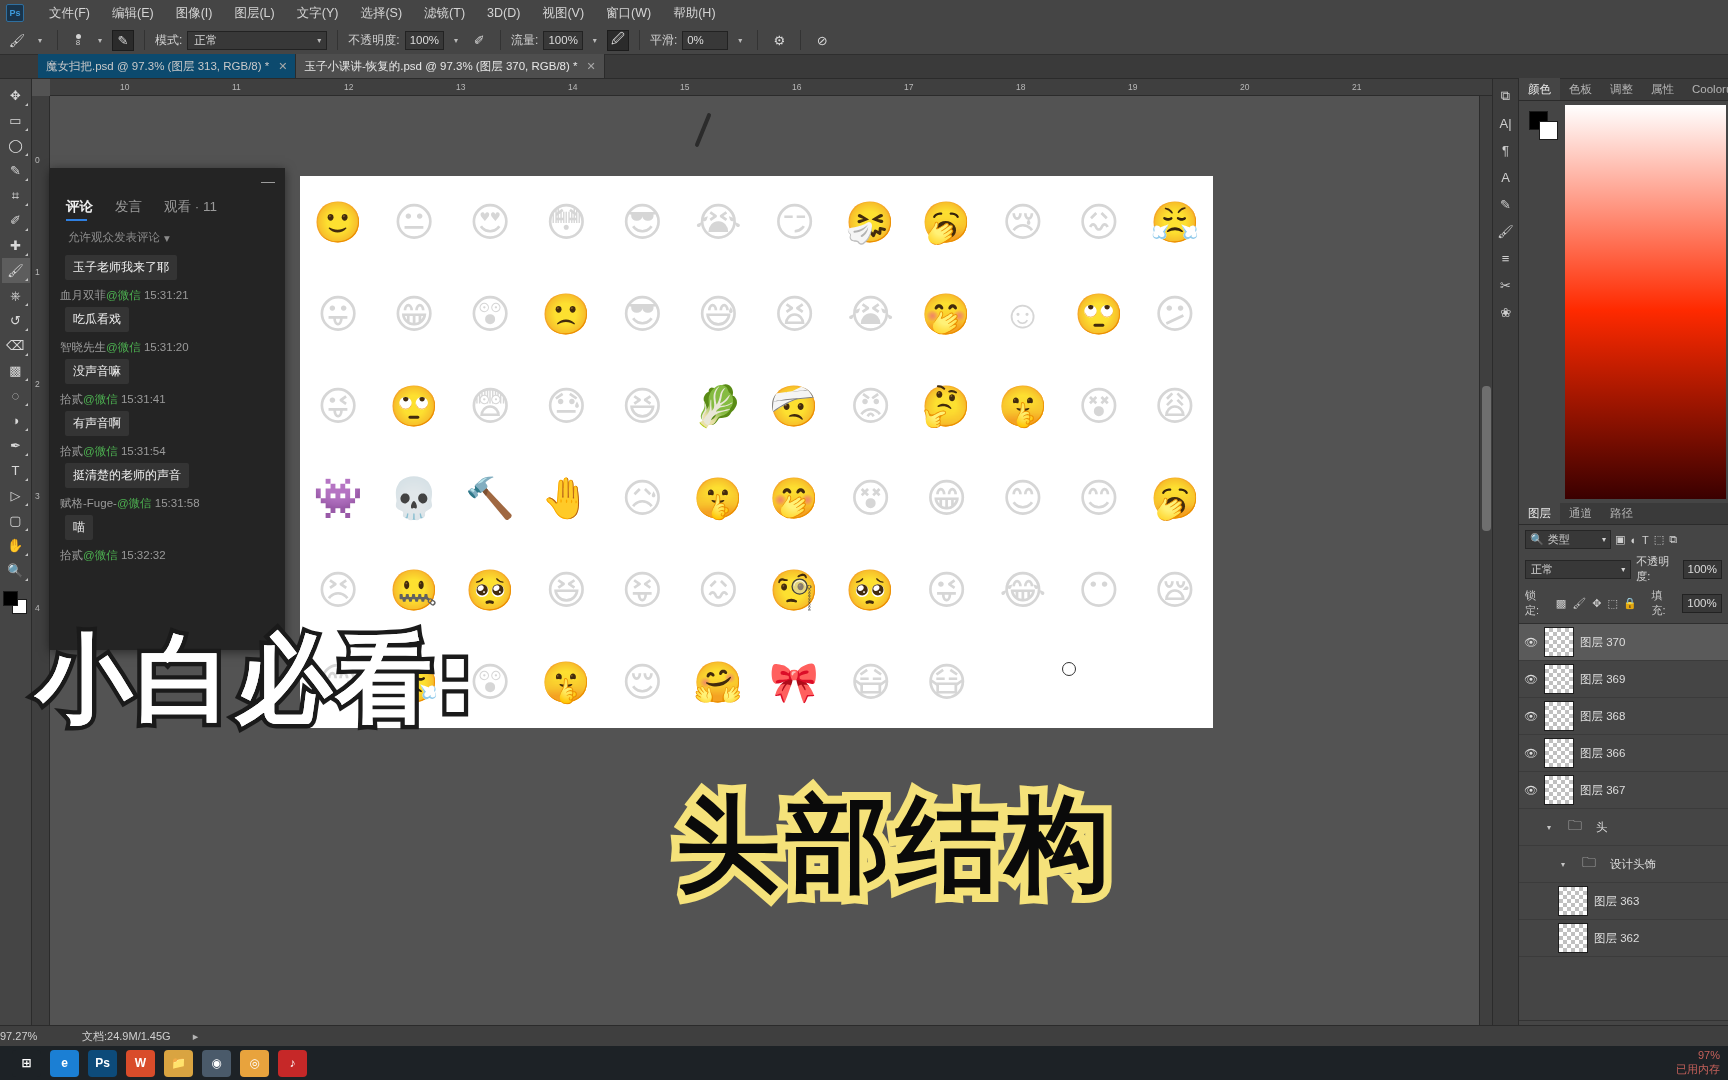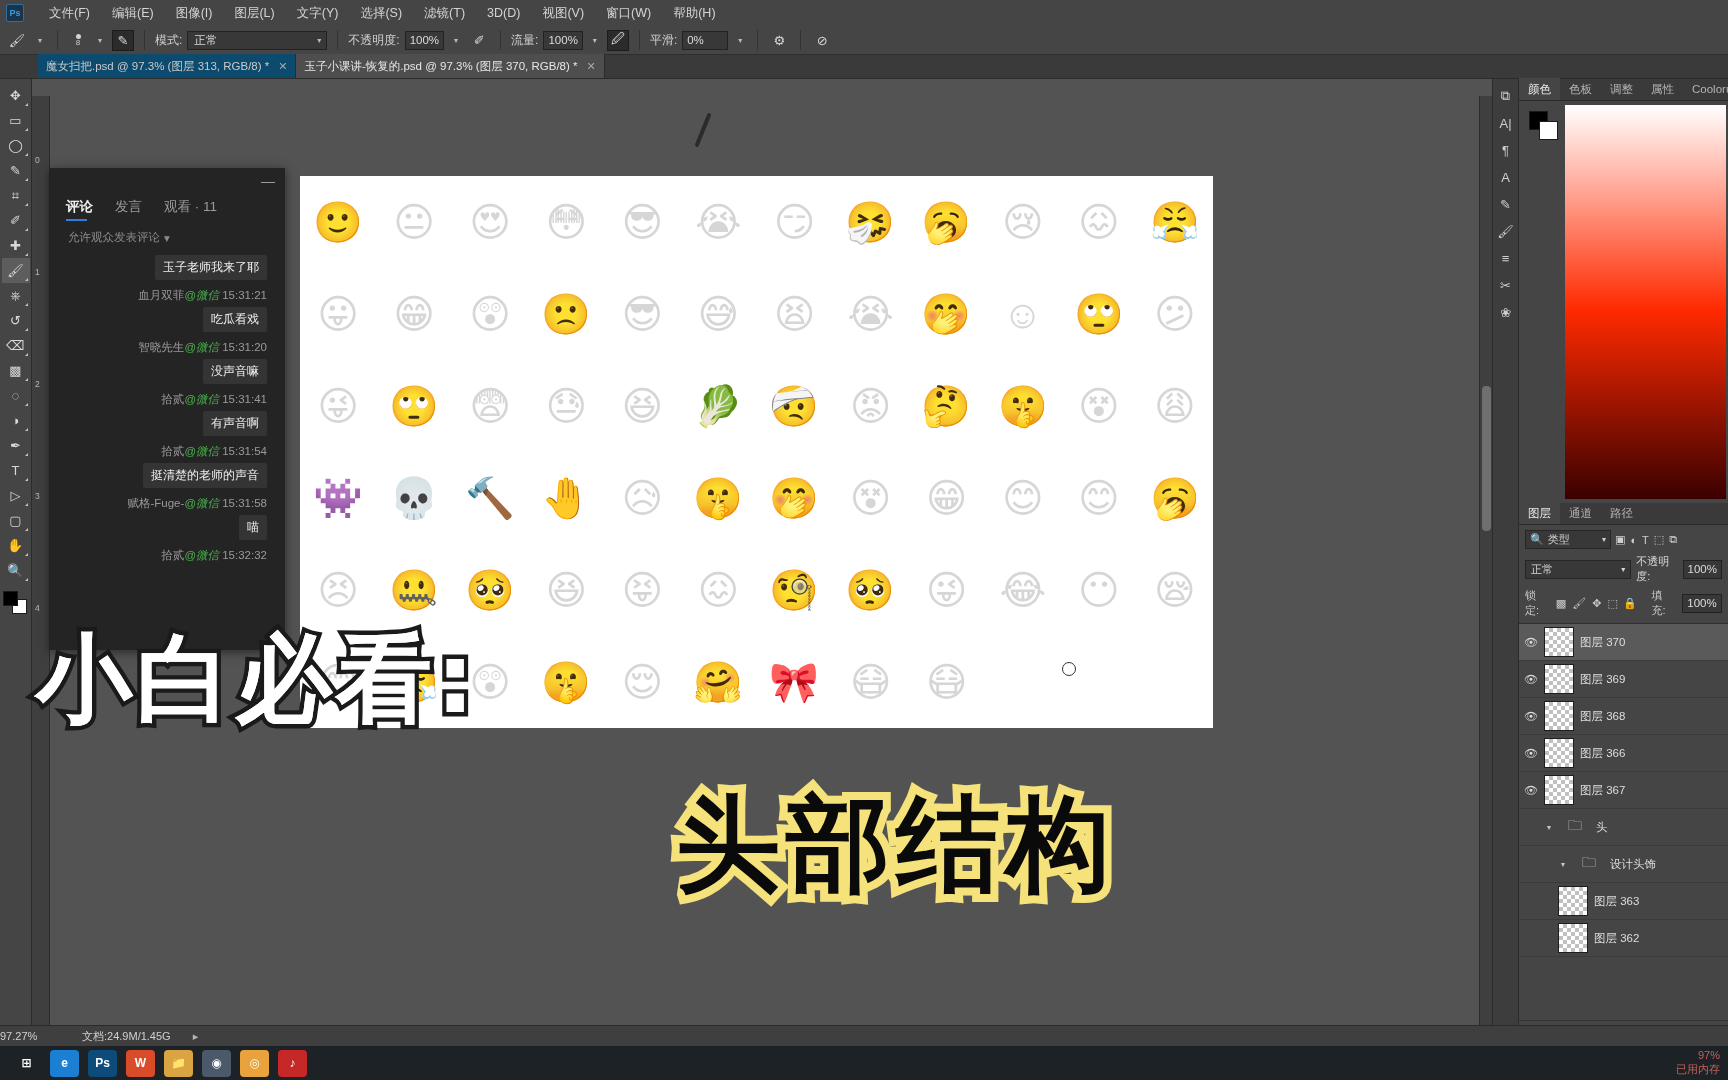--- a/index.html
+++ b/index.html
@@ -94,24 +94,24 @@
   .lbottom{height:26px;background:#454545;border-top:1px solid #333;display:flex;align-items:center;justify-content:flex-end;gap:11px;padding-right:9px;font-size:12px;color:#cfcfcf;}
   .opacityrow{display:flex;align-items:center;gap:4px;font-size:11px;}
   
   .chat{position:absolute;left:50px;top:168px;width:235px;height:482px;background:#242424;box-shadow:0 2px 10px rgba(0,0,0,.5);}
   .chat-top{height:26px;display:flex;align-items:center;justify-content:flex-end;padding-right:10px;color:#9c9c9c;font-size:14px;}
   .chat-tabs{display:flex;gap:22px;padding:4px 16px 0 16px;}
   .ct{font-size:13.5px;color:#9a9a9a;padding-bottom:5px;position:relative;white-space:nowrap;}
   .ct.active{color:#f0f0f0;font-weight:bold;}
   .ct.active::after{content:"";position:absolute;left:0;right:6px;bottom:0;height:2.5px;background:#2f7fe0;}
   .chat-allow{padding:9px 18px 4px 18px;font-size:11.5px;color:#8c8c8c;display:flex;align-items:center;gap:4px;}
-  .chat-body{padding:2px 18px;text-align:right;}
+  .chat-body{padding:2px 10px;}
   .bubble{display:inline-block;background:#343434;color:#efefef;font-size:12px;padding:4px 8px;margin:4px 0 6px 5px;border-radius:2px;}
   .meta{font-size:11.5px;color:#9a9a9a;margin-top:2px;}
-  .meta .wx{color:#4caf50;font-style:italic;}
+  .meta .wx{color:#4caf50;}
   
   .cap{position:absolute;font-weight:bold;white-space:nowrap;letter-spacing:4px;
        font-family:"DejaVu Sans","Liberation Sans",sans-serif;}
   .cap1{left:36px;top:616px;font-size:96px;color:#ffffff;
         -webkit-text-stroke:9px #1a1a1a;paint-order:stroke fill;
         text-shadow:0 0 0 #000;}
   .cap1i{position:absolute;left:36px;top:616px;font-size:96px;color:#ffffff;font-weight:bold;letter-spacing:4px;
         white-space:nowrap;font-family:"DejaVu Sans","Liberation Sans",sans-serif;}
   .cap2o{position:absolute;left:676px;top:776px;font-size:104px;color:#000;font-weight:bold;letter-spacing:6px;
         white-space:nowrap;-webkit-text-stroke:16px #f5e27a;font-family:"DejaVu Sans","Liberation Sans",sans-serif;}
@@ -217,20 +217,34 @@
       <div class="tl">▢</div>
       <div class="tl">✋</div>
       <div class="tl">🔍</div>
       <div class="swatches">
         <div class="sw bg"></div>
         <div class="sw fg"></div>
       </div>
     </div>
 
   <div class="canvasarea">
+    <div class="ruler-h" id="rulerH">
+        <div class="rtick" style="left: 70px;">10</div>
+        <div class="rtick" style="left: 182px;">11</div>
+        <div class="rtick" style="left: 294px;">12</div>
+        <div class="rtick" style="left: 406px;">13</div>
+        <div class="rtick" style="left: 518px;">14</div>
+        <div class="rtick" style="left: 630px;">15</div>
+        <div class="rtick" style="left: 742px;">16</div>
+        <div class="rtick" style="left: 854px;">17</div>
+        <div class="rtick" style="left: 966px;">18</div>
+        <div class="rtick" style="left: 1078px;">19</div>
+        <div class="rtick" style="left: 1190px;">20</div>
+        <div class="rtick" style="left: 1302px;">21</div>
+      </div>
     <div class="ruler-v" id="rulerV">
         <div class="rtickv" style="top: 60px;">0</div>
         <div class="rtickv" style="top: 172px;">1</div>
         <div class="rtickv" style="top: 284px;">2</div>
         <div class="rtickv" style="top: 396px;">3</div>
         <div class="rtickv" style="top: 508px;">4</div>
       </div>
     <div class="doccanvas">
       <div class="strokeline"></div>
       <div class="artboard">

